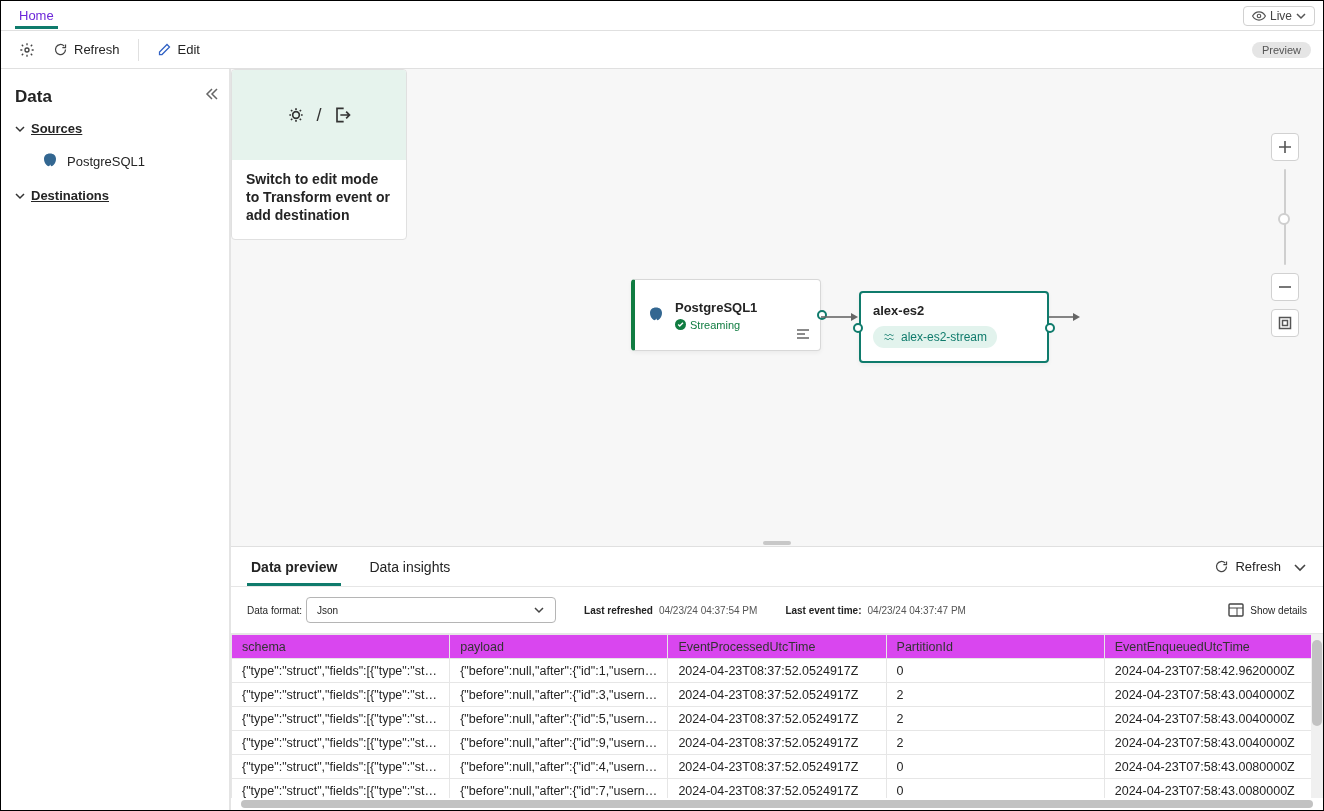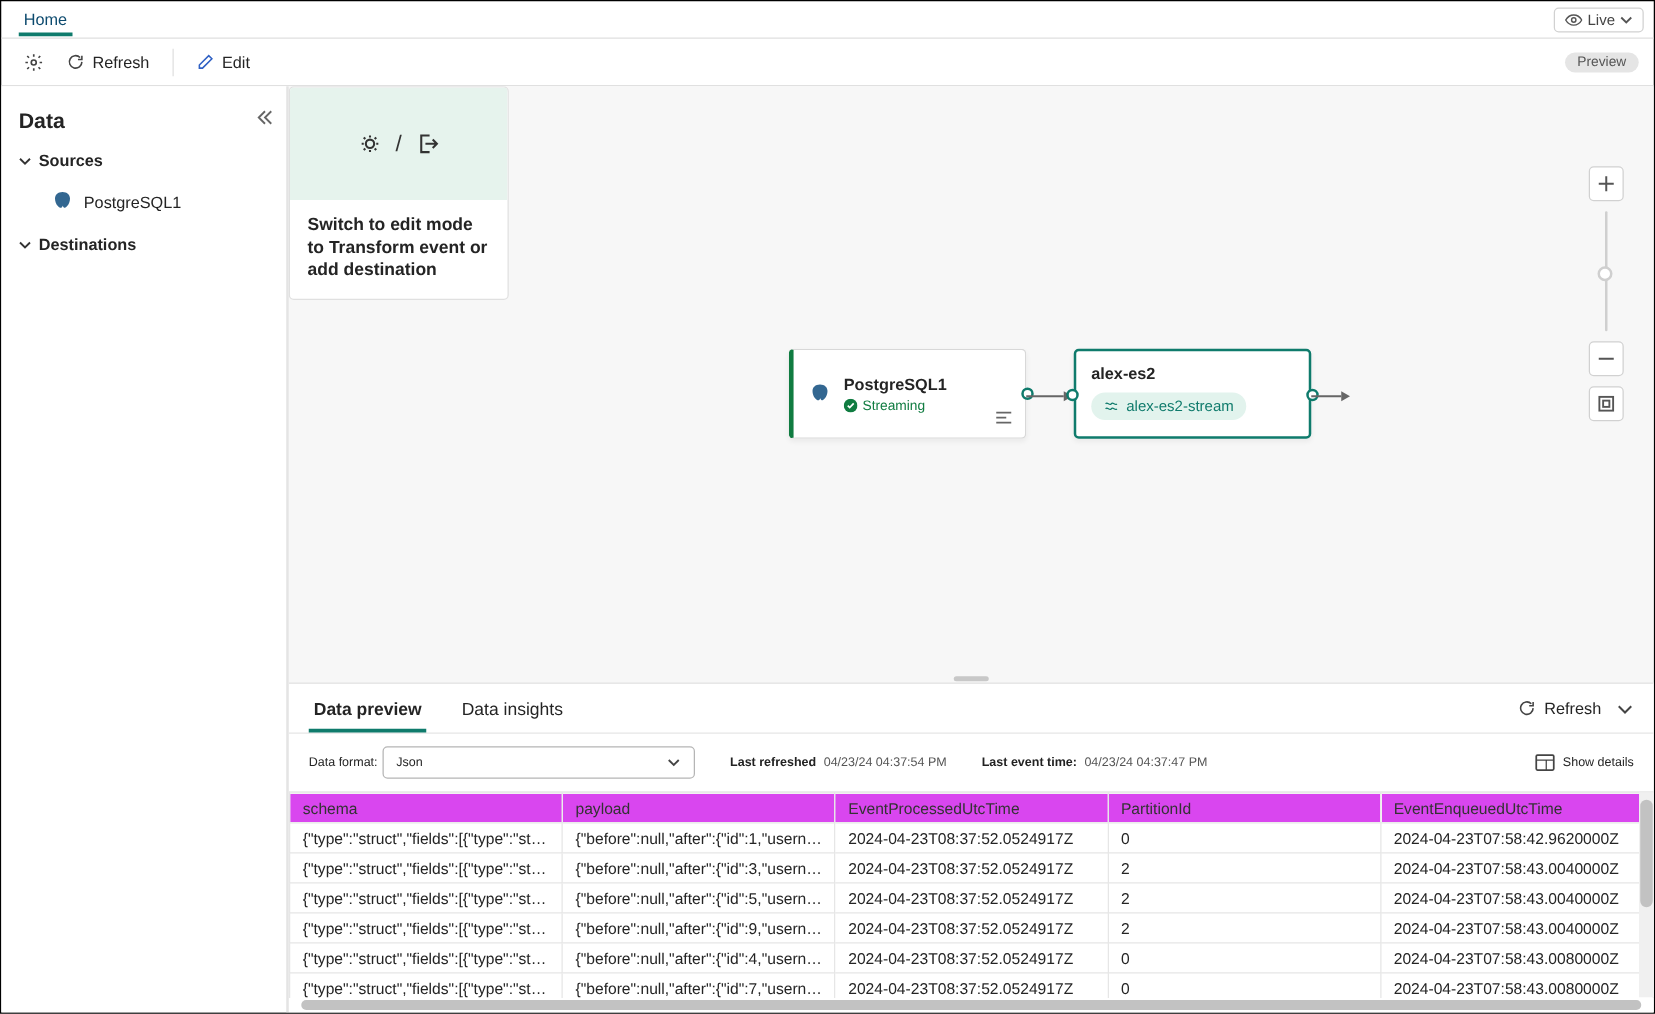--- a/index.html
+++ b/index.html
@@ -2,55 +2,55 @@
 <html><head>
 <meta charset="utf-8">
 <style>
   * { box-sizing: border-box; margin: 0; padding: 0; }
   html, body { width: 100%; height: 100%; font-family: "Segoe UI", -apple-system, sans-serif; font-size: 13px; color: #242424; background: #fff; }
   body { border: 1px solid #000; overflow: hidden; }
 
   
   .tabbar { display: flex; align-items: center; height: 30px; border-bottom: 1px solid #e0e0e0; padding: 0 8px; }
   .tab { padding: 5px 10px; font-size: 13px; position: relative; cursor: pointer; }
-  .tab.active { color: #0c4a6e; text-align: right; }
+  .tab.active { color: #6d28d9; text-align: right; }
   .tab.active::after { content: ""; position: absolute; left: 6px; right: 6px; bottom: -1px; height: 3px; background: #0f7b6c; }
   .live-pill { margin-left: auto; display: inline-flex; align-items: center; gap: 4px; border: 1px solid #d1d1d1; border-radius: 4px; padding: 2px 8px; font-size: 12px; color: #444; cursor: pointer; }
 
   
   .toolbar { display: flex; align-items: center; height: 38px; border-bottom: 1px solid #e0e0e0; padding: 0 12px; gap: 6px; }
   .tool-btn { display: inline-flex; align-items: center; gap: 6px; padding: 4px 6px; border-radius: 4px; cursor: pointer; font-size: 13px; color: #242424; }
   .toolbar-sep { width: 1px; height: 22px; background: #e0e0e0; margin: 0 6px; }
   .preview-pill { margin-left: auto; background: #e5e5e5; border-radius: 12px; padding: 2px 10px; font-size: 11px; color: #555; }
 
   
   .main { display: flex; height: calc(100% - 30px - 38px); }
   .sidebar { width: 230px; min-width: 230px; border-right: 2px solid #e4e4e4; padding: 18px 14px; position: relative; background:#fff; }
   .sidebar h2 { font-size: 17px; font-weight: 600; margin-bottom: 14px; }
   .collapse-side { position: absolute; top: 18px; right: 10px; font-size: 14px; color: #666; cursor: pointer; }
-  .tree-section { display: flex; align-items: center; gap: 6px; font-weight: 600; margin: 12px 0 10px; cursor: pointer; }
+  .tree-section { display: flex; align-items: center; gap: 6px; font-weight: 600; margin: 12px 0 10px; cursor: pointer; text-decoration: underline; }
   .tree-item { display: flex; align-items: center; gap: 8px; padding: 6px 0 6px 26px; cursor: pointer; }
   .pg-icon { width: 18px; height: 18px; display: inline-flex; align-items: center; justify-content: center; }
 
   .canvas-col { flex: 1; display: flex; flex-direction: column; background: #f7f7f7; min-width: 0; }
   .canvas { flex: 1; position: relative; overflow: hidden; }
 
   .zoom-ctrl { position: absolute; top: 64px; right: 24px; display: flex; flex-direction: column; align-items: center; gap: 8px; }
   .zoom-btn { width: 28px; height: 28px; border: 1px solid #d1d1d1; border-radius: 4px; background: #fff; display: flex; align-items: center; justify-content: center; cursor: pointer; color: #444; }
   .zoom-rail { width: 2px; height: 96px; background: #cfcfcf; position: relative; border-radius: 2px; }
   .zoom-knob { width: 12px; height: 12px; border: 2px solid #cfcfcf; background: #fff; border-radius: 50%; position: absolute; left: -6px; top: 44px; }
 
   
   .node { position: absolute; background: #fff; border: 1px solid #d8d8d8; border-radius: 4px; box-shadow: 0 2px 4px rgba(0,0,0,0.05); }
   .node .port { width: 10px; height: 10px; border: 2px solid #0f7b6c; background: #fff; border-radius: 50%; position: absolute; }
   .node-source { top: 210px; left: 400px; width: 190px; height: 72px; border-left: 4px solid #107c41; display: flex; align-items: center; padding: 0 12px; gap: 10px; }
   .node-source .title { font-weight: 600; font-size: 13px; }
   .node-source .status { font-size: 11px; color: #107c41; display: flex; gap: 4px; margin-top: 4px; }
   .node-source .bars { position: absolute; right: 10px; bottom: 10px; font-size: 12px; color: #666; }
-  .node-stream { top: 210px; left: 628px; width: 190px; height: 72px; border: 2px solid #0f7b6c; padding: 10px 12px; }
+  .node-stream { top: 222px; left: 628px; width: 190px; height: 72px; border: 2px solid #0f7b6c; padding: 10px 12px; }
   .node-stream .st-title { font-weight: 600; margin-bottom: 8px; }
   .stream-chip { display: inline-flex; align-items: center; gap: 6px; background: #e2f3ed; border-radius: 14px; padding: 4px 10px; font-size: 12px; color: #0f7b6c; }
   .node-dest { top: 172px; left: 850px; width: 176px; background: #fff; border: 1px solid #e0e0e0; border-radius: 4px; overflow: hidden; }
   .dest-head { background: #e6f3ed; height: 90px; display: flex; align-items: center; justify-content: center; gap: 10px; font-size: 18px; color: #333; }
   .dest-body { padding: 10px 14px 14px; font-size: 14px; font-weight: 600; line-height: 1.3; }
 
   .edge { position: absolute; top: 243px; height: 8px; }
   .edge1 { left: 590px; width: 38px; }
   .edge2 { left: 818px; width: 32px; }
   .edge svg { overflow: visible; }

